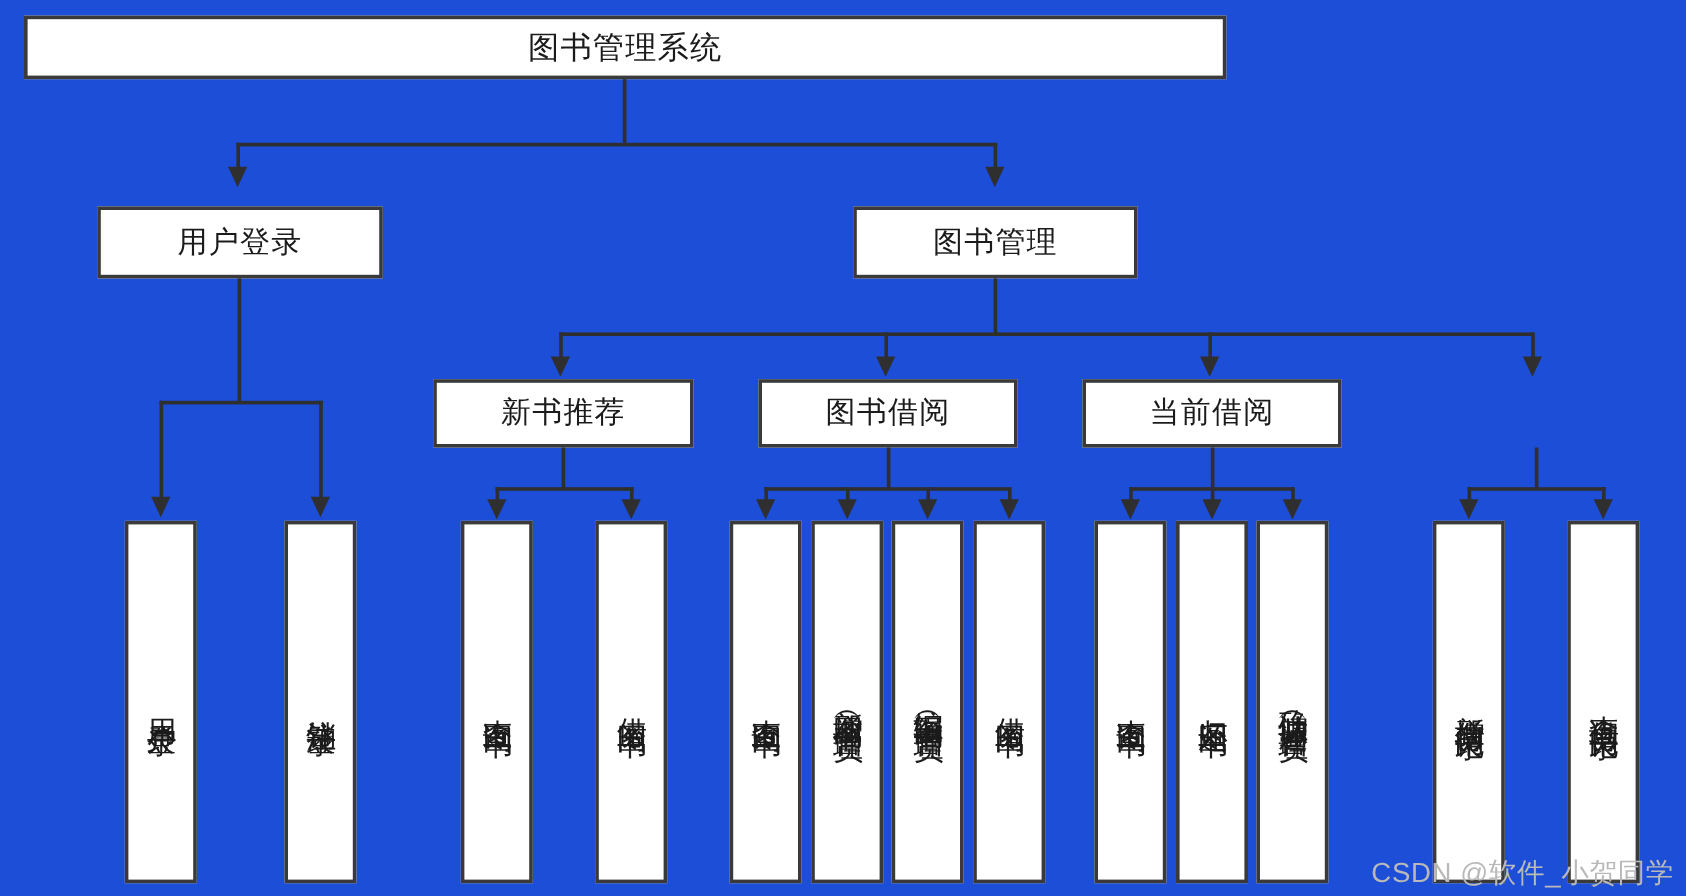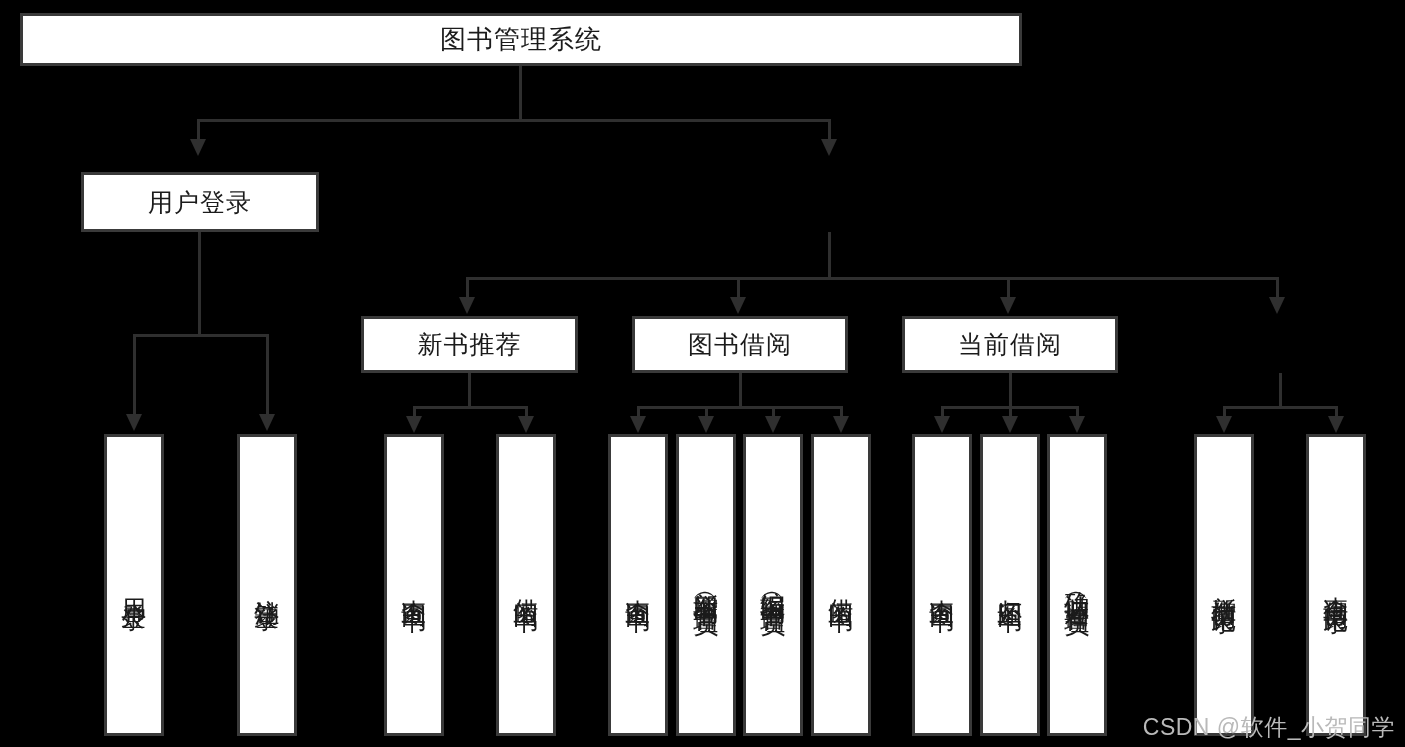--- a/index.html
+++ b/index.html
@@ -8,21 +8,21 @@
     padding: 0;
     background: #ffffff;
   }
   body {
     font-family: "Liberation Sans", "DejaVu Sans", sans-serif;
   }
   #canvas {
     position: relative;
     width: 1405px;
     height: 747px;
-    background: #000000;
+    background: #1d4ed8;
     overflow: hidden;
   }
   
   .node {
     position: absolute;
     box-sizing: border-box;
     background: #ffffff;
     border: 2px solid #3a3a3a;
     display: flex;
     align-items: center;
@@ -106,20 +106,23 @@
   <div class="hline" style="left:197px; top:119px; width:634px; height:3px;"></div>
   <div class="vline" style="left:197px; top:119px; width:3px; height:22px;"></div>
   <div class="arrow" style="left:190px; top:139px;"></div>
   <div class="vline" style="left:828px; top:119px; width:3px; height:22px;"></div>
   <div class="arrow" style="left:821px; top:139px;"></div>
 
   <div class="node lvl1" style="left:81px; top:172px; width:238px; height:60px;">
     <span class="node-label">用户登录</span>
   </div>
 
+  <div class="node lvl1" style="left:711px; top:172px; width:237px; height:60px;">
+    <span class="node-label">图书管理</span>
+  </div>
 
   <div class="vline" style="left:198px; top:232px; width:3px; height:103px;"></div>
   <div class="hline" style="left:133px; top:334px; width:136px; height:3px;"></div>
   <div class="vline" style="left:133px; top:334px; width:3px; height:82px;"></div>
   <div class="arrow" style="left:126px; top:414px;"></div>
   <div class="vline" style="left:266px; top:334px; width:3px; height:82px;"></div>
   <div class="arrow" style="left:259px; top:414px;"></div>
 
   <div class="vline" style="left:828px; top:232px; width:3px; height:46px;"></div>
   <div class="hline" style="left:466px; top:277px; width:812px; height:3px;"></div>

